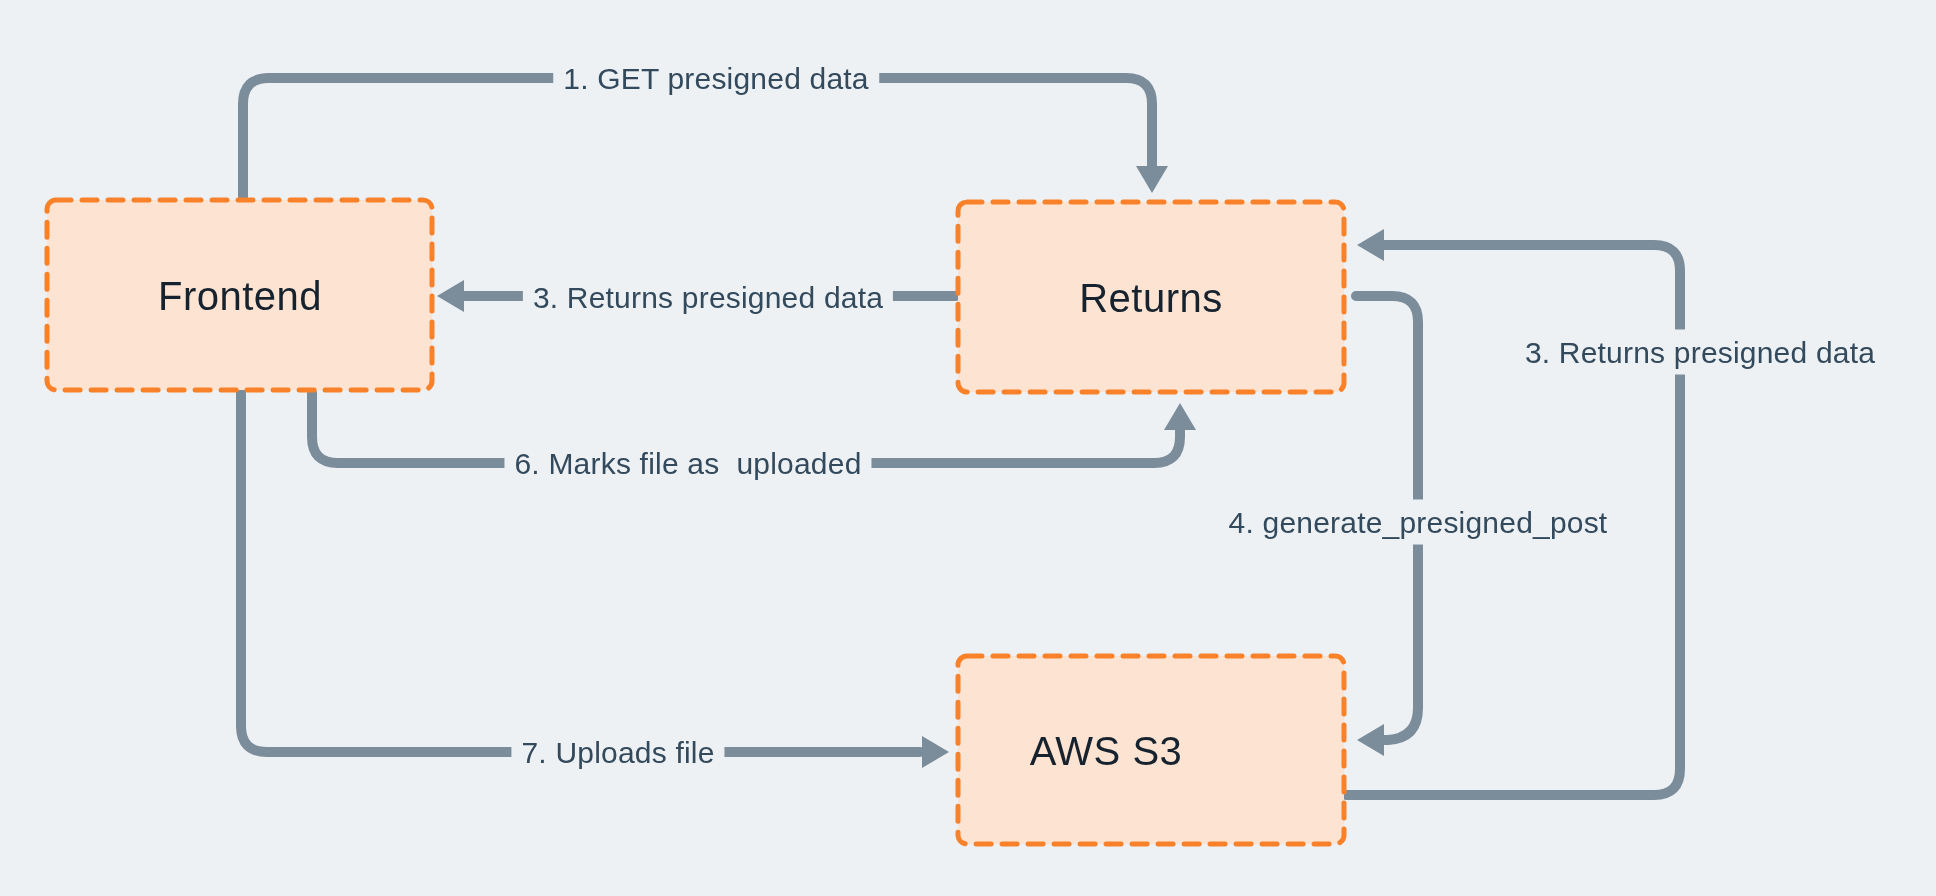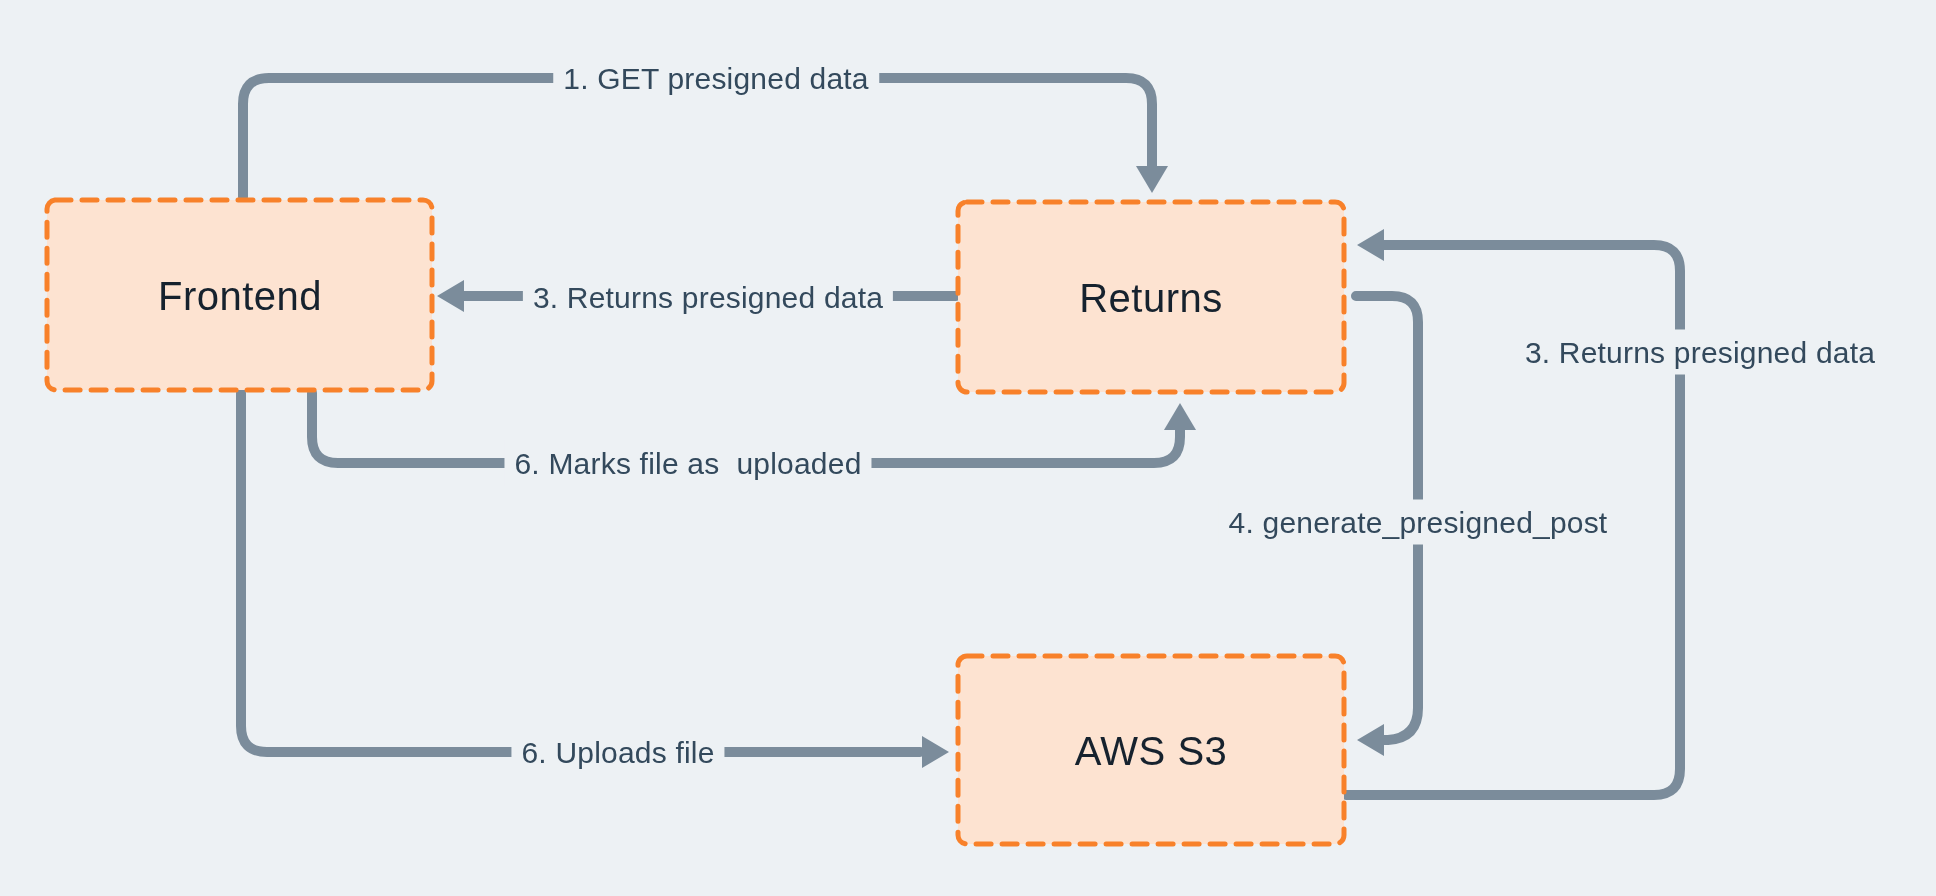--- a/index.html
+++ b/index.html
@@ -80,22 +80,22 @@
     <path class="flow-path" d="M 241 393 L 241 726 Q 241 752 267 752 L 920 752"></path>
     <polygon class="arrow-head" points="922,736 922,768 949,752"></polygon>
 
     <rect class="node-rect" x="47" y="200" width="385" height="190" rx="9"></rect>
     <rect class="node-rect" x="958" y="202" width="386" height="190" rx="9"></rect>
     <rect class="node-rect" x="958" y="656" width="386" height="188" rx="9"></rect>
   </svg>
 
   <span class="node-label" style="left:240px;top:296px">Frontend</span>
   <span class="node-label" style="left:1151px;top:298px">Returns</span>
-  <span class="node-label" style="left:1151px;top:751px">AWS S3</span>
+  <span class="node-label" style="left:1106px;top:751px">AWS S3</span>
 
   <span class="flow-label" style="left:716px;top:78px">1. GET presigned data</span>
   <span class="flow-label" style="left:1418px;top:522px">4. generate_presigned_post</span>
   <span class="flow-label" style="left:1700px;top:352px">3. Returns presigned data</span>
   <span class="flow-label" style="left:708px;top:297px">3. Returns presigned data</span>
-  <span class="flow-label" style="left:618px;top:752px">6. Uploads file</span>
+  <span class="flow-label" style="left:618px;top:752px">7. Uploads file</span>
   <span class="flow-label" style="left:688px;top:463px">6. Marks file as  uploaded</span>
 
 </div>
 
 </body></html>

